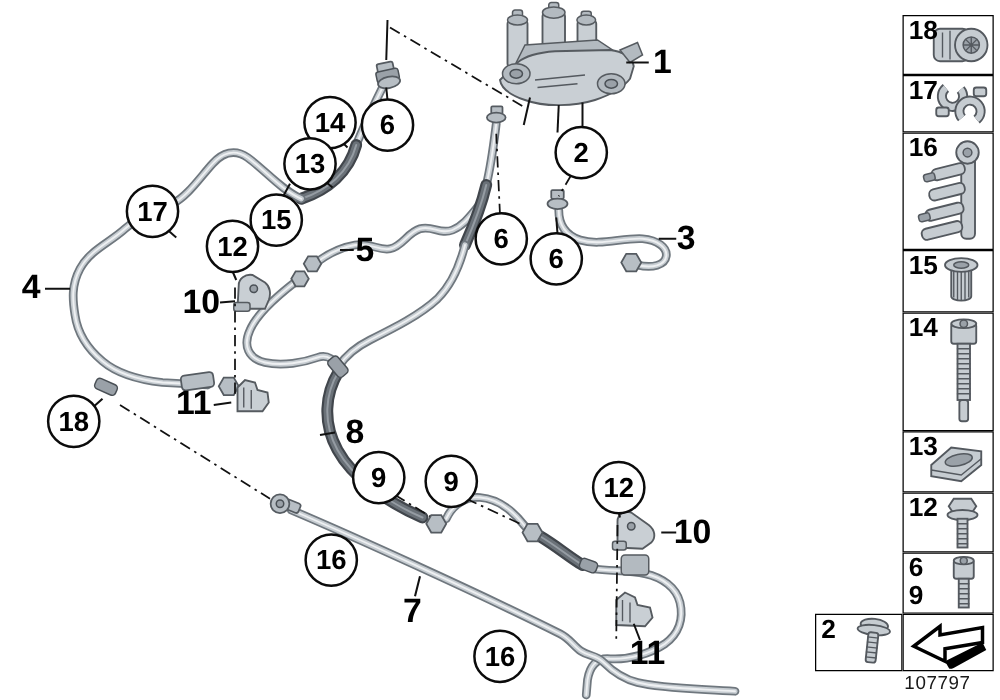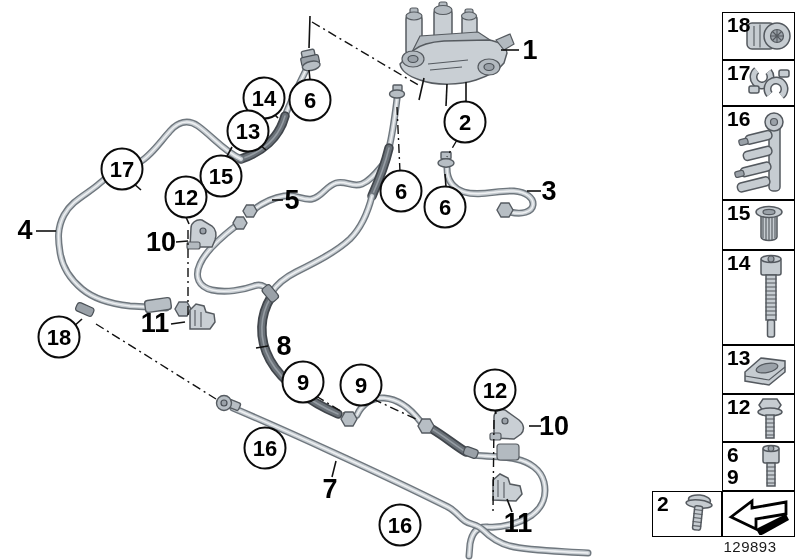--- a/index.html
+++ b/index.html
@@ -386,14 +386,14 @@
 
   <div class="sbox" style="left:722px;top:491px;width:73px;height:46px">
     <span class="sicon" style="justify-content:center">
       <svg width="66" height="42" viewBox="0 0 66 42">
         <path d="M30,36 L60,21 L63,27 L34,43 Z" fill="#000"></path>
         <path d="M5,24 L26,8 L26,15 L60,9 L60,21 L30,26 L30,36 Z" fill="#fff" stroke="#000" stroke-width="2.8" stroke-linejoin="miter"></path>
       </svg>
     </span>
   </div>
 
-  <div class="footer-num">129893</div>
+  <div class="footer-num">107797</div>
 </div>
 
 </body></html>

